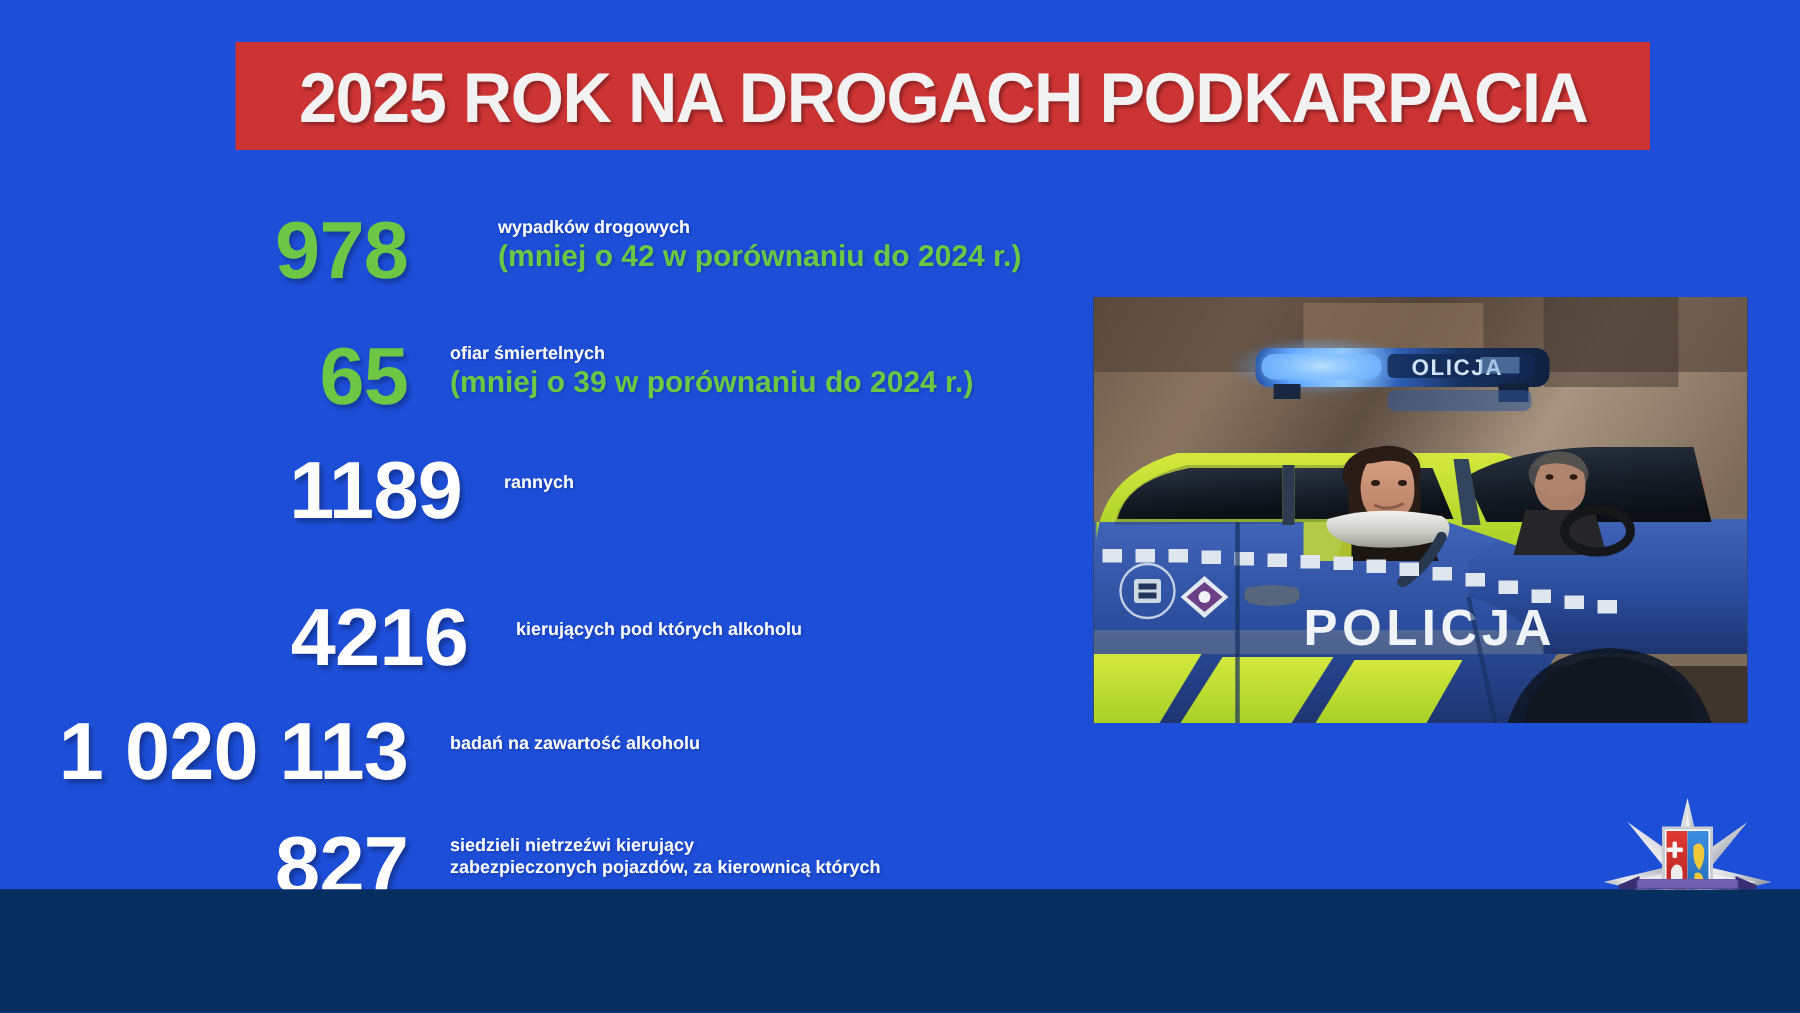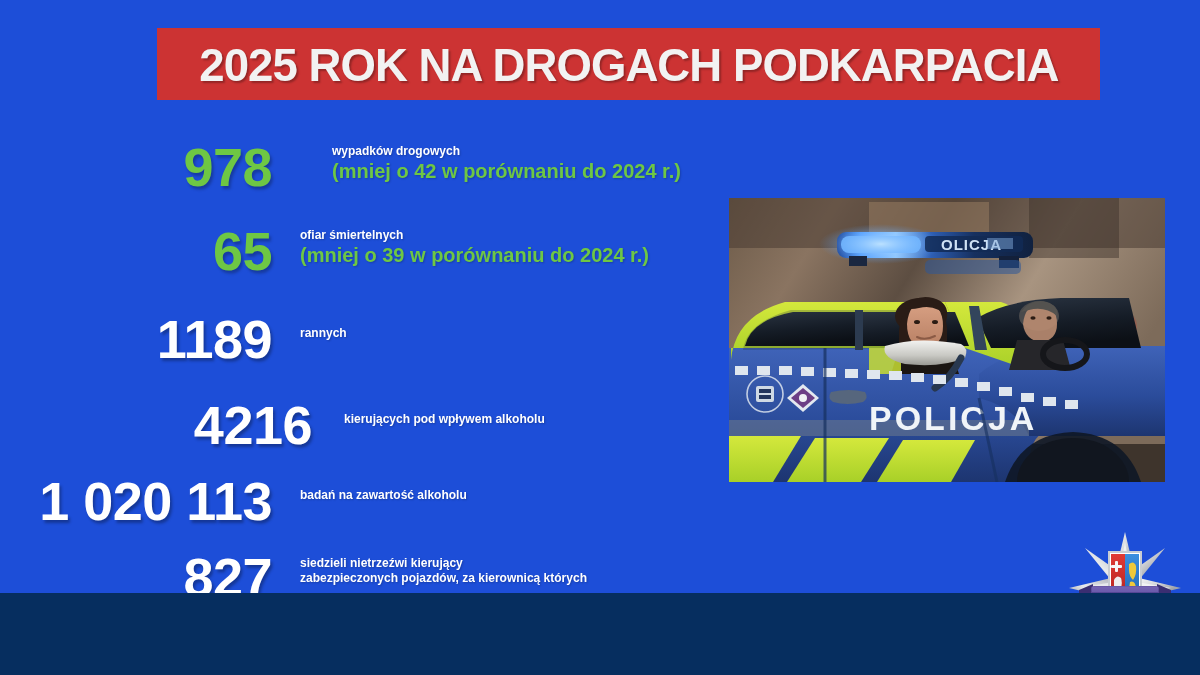--- a/index.html
+++ b/index.html
@@ -86,21 +86,21 @@
     font-weight: 700;
     color: #6ec744;
     line-height: 1.26;
     white-space: nowrap;
     text-shadow: 1px 1px 2px rgba(0,0,0,0.20);
   }
 
   
   .row-0 { top: 0px; gap: 32px; }
   .row-1 { top: 84px; }
-  .row-2 { top: 172px; }
+  .row-2 { top: 160px; padding-left: 36px; }
   .row-3 { top: 258px; padding-left: 40px; }
   .row-4 { top: 334px; }
   .row-5 { top: 410px; }
 
   .row-2 .stat-labels,
   .row-3 .stat-labels,
   .row-4 .stat-labels { padding-top: 14px; }
   .row-3 .stat-labels { padding-left: 32px; }
   .row-5 .stat-labels { padding-top: 6px; }
 
@@ -156,21 +156,21 @@
     <div class="stat-row row-2">
       <div class="stat-number">1189</div>
       <div class="stat-labels">
         <div class="stat-label">rannych</div>
       </div>
     </div>
 
     <div class="stat-row row-3">
       <div class="stat-number">4216</div>
       <div class="stat-labels">
-        <div class="stat-label">kierujących pod wpływem alkoholu</div>
+        <div class="stat-label">kierujących pod których alkoholu</div>
       </div>
     </div>
 
     <div class="stat-row row-4">
       <div class="stat-number">1 020 113</div>
       <div class="stat-labels">
         <div class="stat-label">badań na zawartość alkoholu</div>
       </div>
     </div>
 

